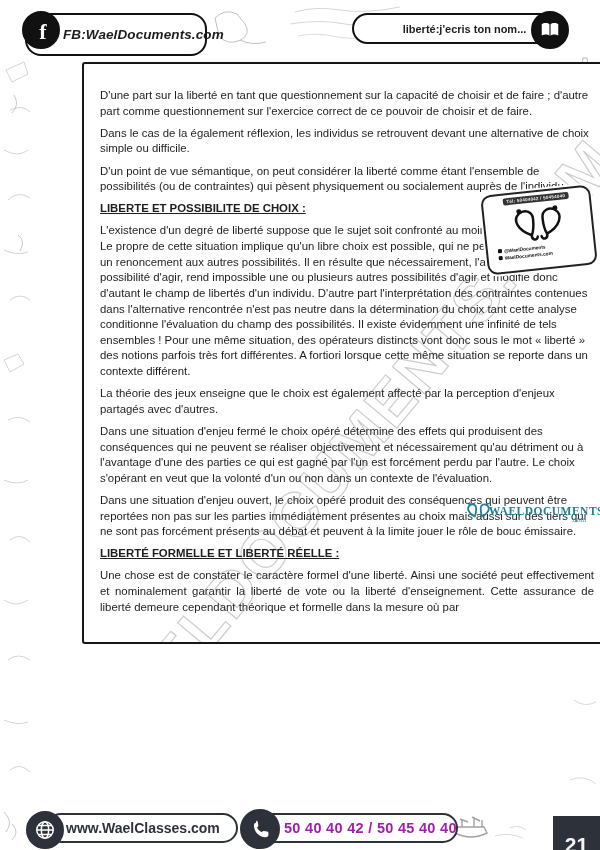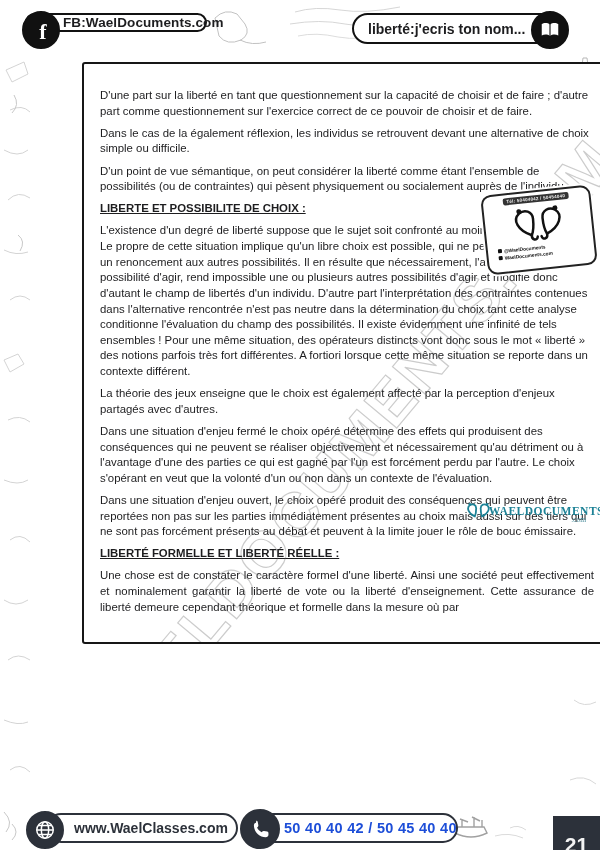--- a/index.html
+++ b/index.html
@@ -6,22 +6,22 @@
   body{width:600px;height:850px;overflow:hidden;background:#fff;
        font-family:"Liberation Sans",sans-serif;color:#1d1d1f;position:relative;}
   .stage{position:absolute;inset:0;width:600px;height:850px;overflow:hidden;}
 
   
   .bg-sketch{position:absolute;inset:0;pointer-events:none;}
 
   
   .pill{position:absolute;background:#fff;border:2.5px solid #111;border-radius:16px;
         display:flex;align-items:center;font-weight:bold;white-space:nowrap;box-sizing:border-box;}
-  .fb-pill{left:25px;top:13px;width:182px;height:19px;padding-left:36px;font-size:13.5px;letter-spacing:.1px;}
-  .title-pill{left:352px;top:13px;width:211px;height:31px;padding-left:14px;font-size:14px;}
+  .fb-pill{left:25px;top:13px;width:182px;height:43px;padding-left:36px;font-size:13.5px;letter-spacing:.1px;font-style:italic;}
+  .title-pill{left:352px;top:13px;width:211px;height:31px;padding-left:14px;font-size:11px;justify-content:center;}
   .circle-badge{position:absolute;border-radius:50%;background:#111;border:2px solid #111;
         display:flex;align-items:center;justify-content:center;z-index:3;}
   .fb-circle{left:22px;top:11px;width:34px;height:34px;}
   .book-circle{left:531px;top:11px;width:34px;height:34px;}
 
   
   .page{position:absolute;left:38px;top:62px;width:527px;height:582px;background:#fff;
         border:2px solid #161616;border-radius:3px;box-sizing:border-box;overflow:hidden;margin-left:44px;}
   .doc-content{position:absolute;left:16px;top:24px;width:494px;font-size:11.4px;line-height:1.37;z-index:2;}
   .block{margin:0 0 6.5px 0;}
@@ -48,23 +48,23 @@
   
   .teal-logo{position:absolute;left:380px;top:430px;width:140px;height:34px;z-index:4;
         display:flex;align-items:center;}
   .teal-text{font-family:"Liberation Serif",serif;font-weight:bold;font-size:11.5px;
         color:#1d8296;letter-spacing:.5px;margin-left:-4px;}
   .teal-com{font-family:Liberation Serif, serif;font-size:7.5px;color:#4b8d9c;
         position:absolute;right:18px;top:21px;}
 
   
   .site-pill{left:46px;top:813px;width:192px;height:30px;padding-left:18px;
-        font-size:14px;border-color:#2c313a;color:#2c313a;border-radius:15px;justify-content:center;}
+        font-size:14px;border-color:#2c313a;color:#2c313a;border-radius:15px;}
   .num-pill{left:258px;top:813px;width:200px;height:30px;padding-left:24px;
-        font-size:14.5px;border-color:#2c313a;color:#1d4ed8;border-radius:15px;letter-spacing:.3px;}
+        font-size:14.5px;border-color:#2c313a;color:#a21caf;border-radius:15px;letter-spacing:.3px;}
   .globe-circle{left:26px;top:811px;width:34px;height:34px;background:#2c313a;border-color:#2c313a;}
   .phone-circle{left:240px;top:809px;width:36px;height:36px;background:#2c313a;border-color:#2c313a;}
   .pagenum-box{position:absolute;left:553px;top:816px;width:47px;height:40px;background:#2c313a;
         color:#f3f3f3;font-weight:bold;font-size:21px;text-align:center;line-height:58px;overflow:hidden;}
 </style>
 </head>
 <body>
 
 <div class="stage">
 

